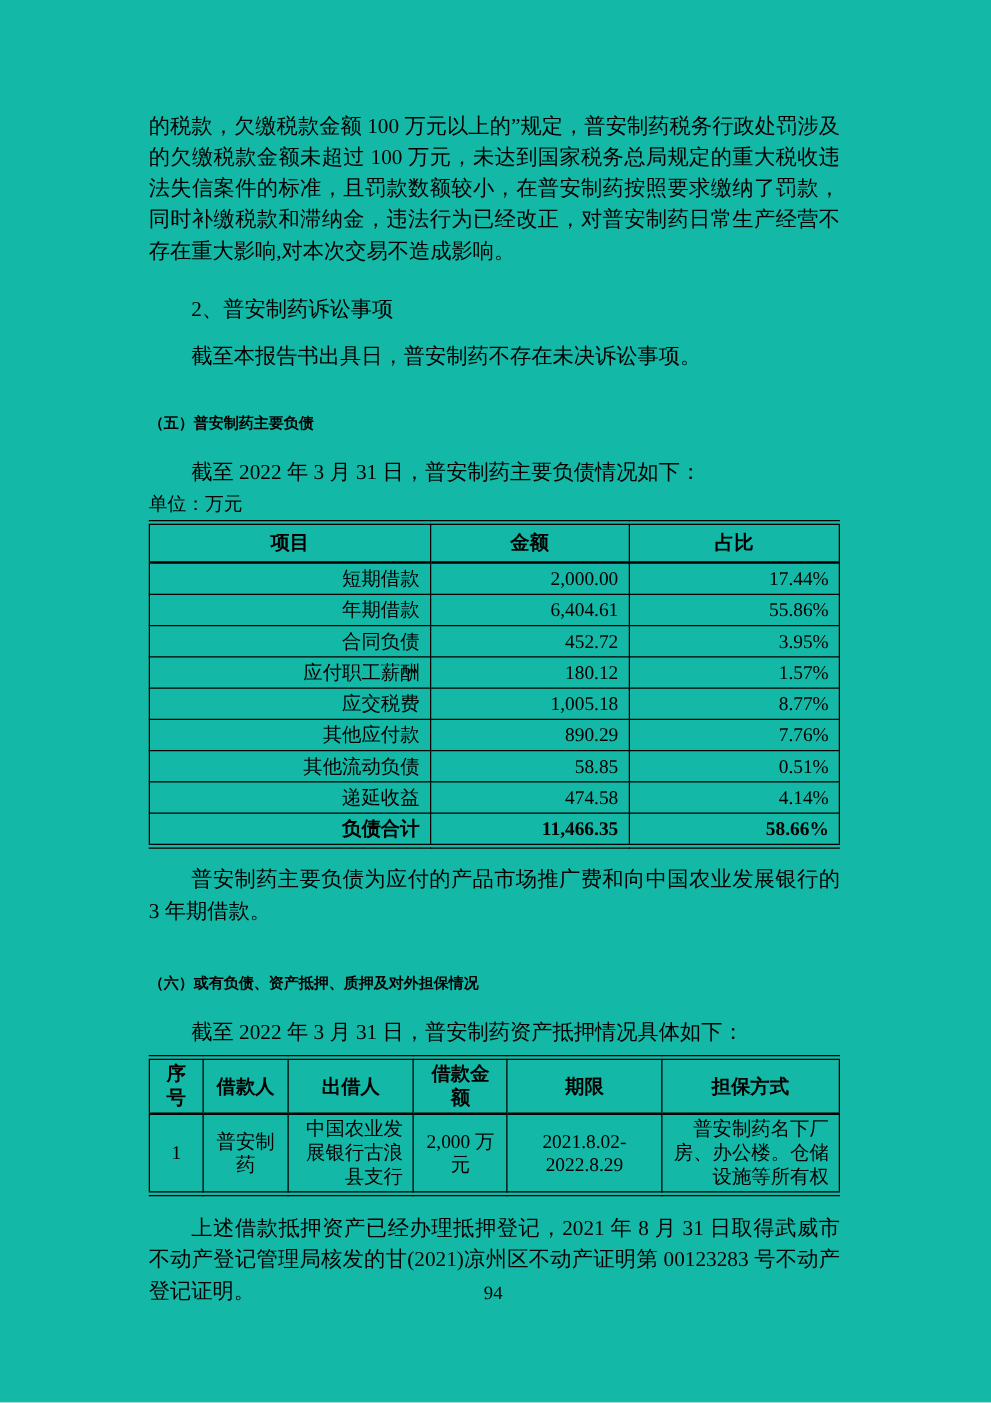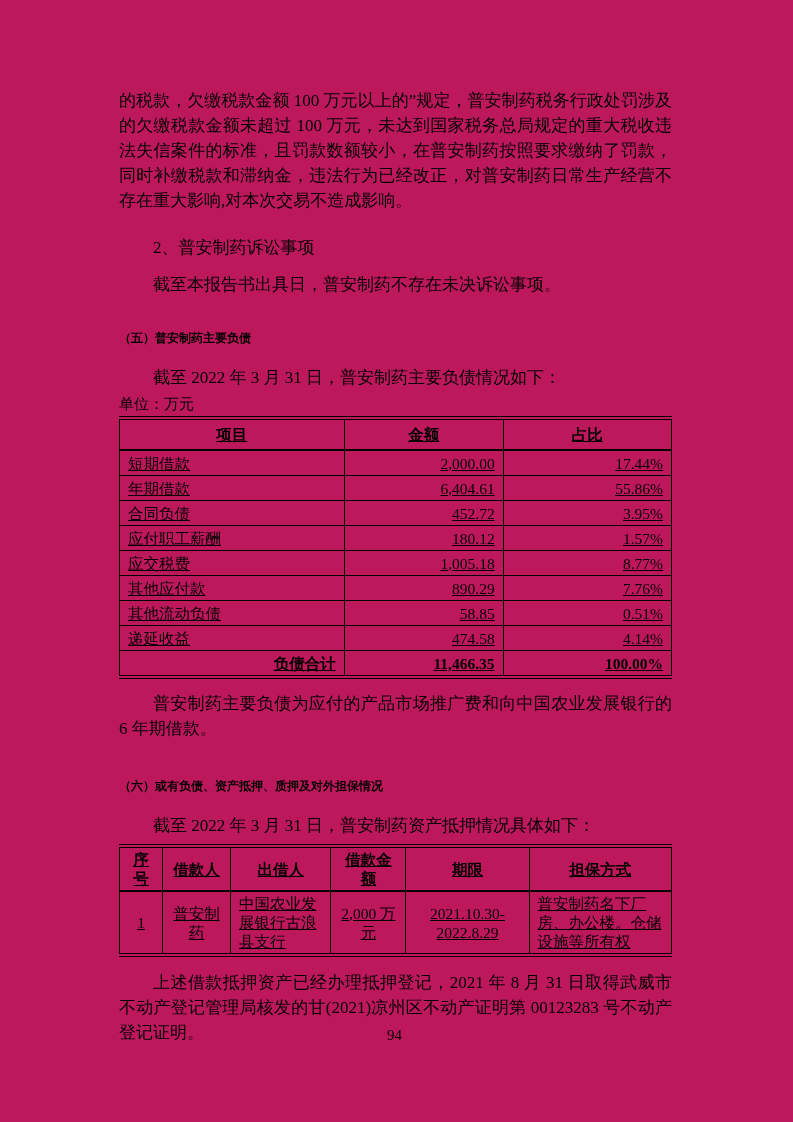--- a/index.html
+++ b/index.html
@@ -1,19 +1,19 @@
 <!DOCTYPE html>
 <html><head>
 <meta charset="utf-8">
 <style>
   html,body { margin:0; padding:0; background:#ffffff; }
   .page {
     position:relative;
     width:793px; height:1122px;
-    background:#be185d;
+    background:#14b8a6;
     color:#000;
     font-family:"Liberation Serif","DejaVu Serif",serif;
     font-size:17px;
     line-height:25px;
     box-sizing:border-box;
     padding:88px 121px 0 119px;
     overflow:hidden;
   }
   p { margin:0; text-align:justify; }
   .indent { text-indent:2em; }
@@ -33,39 +33,38 @@
     margin-top:4px;
     font-size:15px;
     line-height:20px;
   }
   table {
     width:100%;
     border-collapse:collapse;
     table-layout:fixed;
     font-size:15.5px;
     line-height:19px;
-    text-decoration:underline;
   }
   .t1 { margin-top:2px; }
   .t1, .t2 {
     border-top:4px double #000;
     border-bottom:4px double #000;
   }
   th, td { border:1px solid #000; padding:2px 8px; }
   thead th {
     border-bottom:2px solid #000;
     font-weight:bold;
     text-align:center;
     height:25px;
   }
   .t1 td { height:20px; }
   .t1 col.c1 { width:40.7%; }
   .t1 col.c2 { width:28.8%; }
   .t1 col.c3 { width:30.5%; }
-  .c-left  { text-align:left; }
+  .c-left  { text-align:right; }
   .c-right { text-align:right; }
   .c-center{ text-align:center; }
   .total-row td { font-weight:bold;text-align:right; }
   .note { margin-top:12px; }
   .t2 { margin-top:6px; }
   .t2 col.c1 { width:7.8%; }
   .t2 col.c2 { width:12.3%; }
   .t2 col.c3 { width:18.2%; }
   .t2 col.c4 { width:13.6%; }
   .t2 col.c5 { width:22.3%; }
@@ -147,26 +146,26 @@
         <tr>
           <td class="c-left">递延收益</td>
           <td class="c-right">474.58</td>
           <td class="c-right">4.14%</td>
         </tr>
       </tbody>
     <tbody>
       <tr class="total-row">
         <td class="c-center">负债合计</td>
         <td class="c-right">11,466.35</td>
-        <td class="c-right">100.00%</td>
+        <td class="c-right">58.66%</td>
       </tr>
     </tbody>
   </table>
 
-  <p class="indent note">普安制药主要负债为应付的产品市场推广费和向中国农业发展银行的 6 年期借款。</p>
+  <p class="indent note">普安制药主要负债为应付的产品市场推广费和向中国农业发展银行的 3 年期借款。</p>
 
   <h2 class="sec sec6">（六）或有负债、资产抵押、质押及对外担保情况</h2>
   <p class="indent intro">截至 2022 年 3 月 31 日，普安制药资产抵押情况具体如下：</p>
 
   <table class="t2">
     <colgroup>
         <col class="c1">
         <col class="c2">
         <col class="c3">
         <col class="c4">
@@ -182,21 +181,21 @@
         <th>期限</th>
         <th>担保方式</th>
       </tr>
     </thead>
     <tbody>
         <tr>
           <td class="c-center">1</td>
           <td class="c-center">普安制药</td>
           <td class="c-left">中国农业发展银行古浪县支行</td>
           <td class="c-center">2,000 万元</td>
-          <td class="c-center">2021.10.30-2022.8.29</td>
+          <td class="c-center">2021.8.02-2022.8.29</td>
           <td class="c-left">普安制药名下厂房、办公楼。仓储设施等所有权</td>
         </tr>
       </tbody>
   </table>
 
   <p class="indent closing">上述借款抵押资产已经办理抵押登记，2021 年 8 月 31 日取得武威市不动产登记管理局核发的甘(2021)凉州区不动产证明第 00123283 号不动产登记证明。</p>
 
   <div class="page-number">94</div>
 
 </div>

